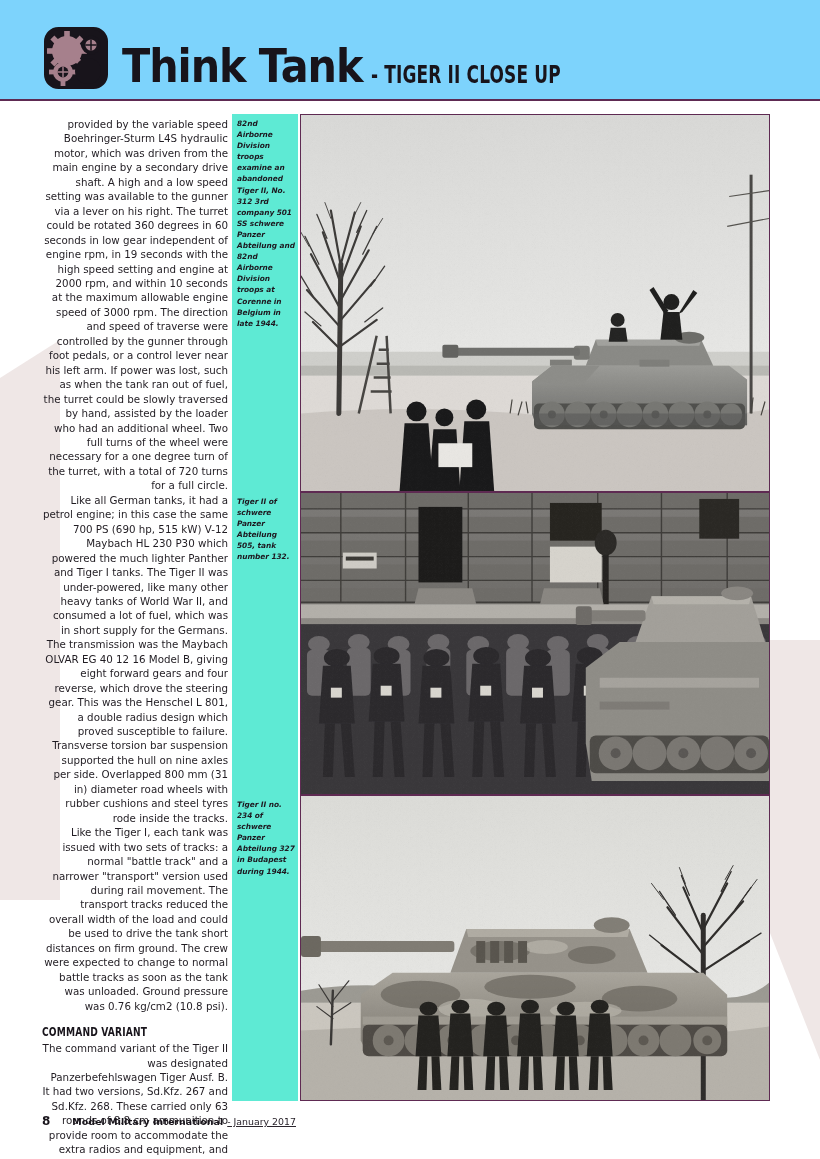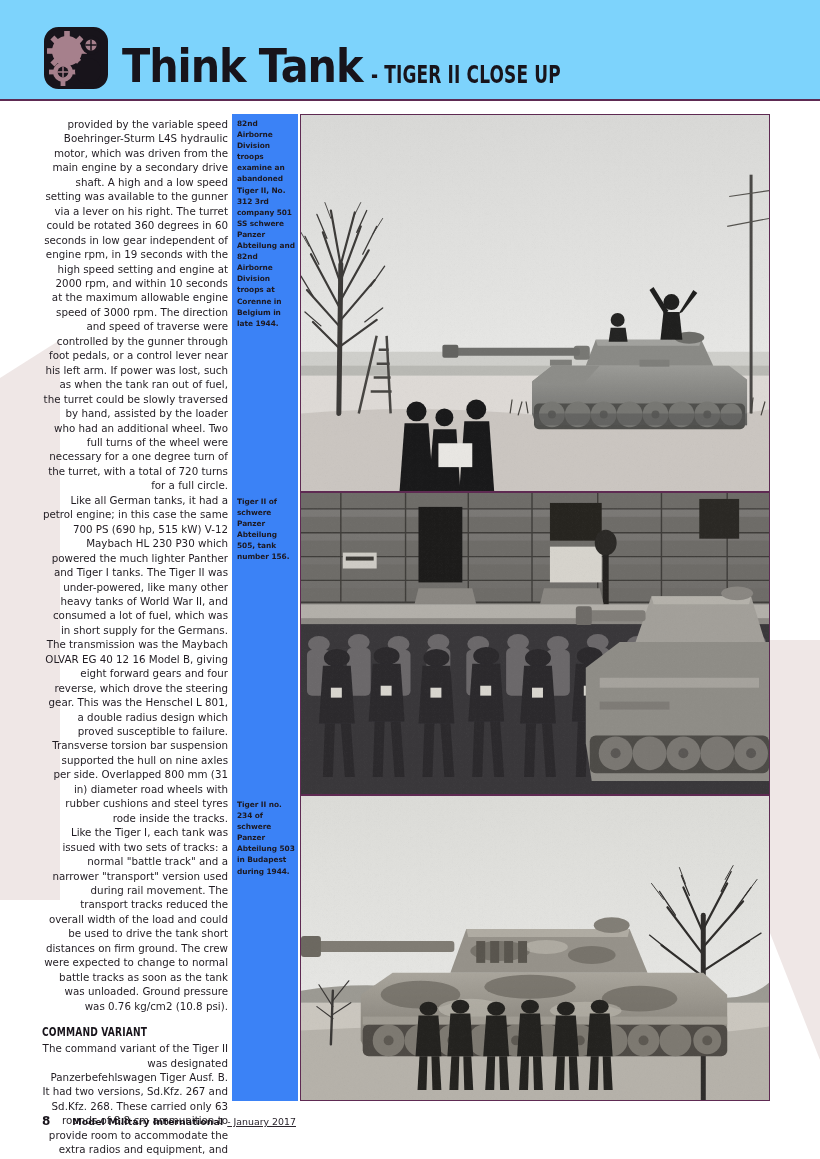--- a/index.html
+++ b/index.html
@@ -100,22 +100,23 @@
     margin: 13px 0 2px 0;
   }
 
   
   #caption-column {
     position: absolute;
     left: 232px;
     top: 114px;
     width: 66px;
     height: 987px;
-    background: #3b82f6;
+    background: #5eead4;
     z-index: 3;
+    font-style: italic;
   }
   .caption-block {
     position: absolute;
     left: 5px;
     width: 58px;
     font-family: "DejaVu Sans", sans-serif;
     font-weight: bold;
     font-size: 7.4px;
     line-height: 11.1px;
     color: #1d181f;
@@ -227,22 +228,22 @@
 <div id="body-column">
   <p class="body-para">provided by the variable speed Boehringer-Sturm L4S hydraulic motor, which was driven from the main engine by a secondary drive shaft. A high and a low speed setting was available to the gunner via a lever on his right. The turret could be rotated 360 degrees in 60 seconds in low gear independent of engine rpm, in 19 seconds with the high speed setting and engine at 2000 rpm, and within 10 seconds at the maximum allowable engine speed of 3000 rpm. The direction and speed of traverse were controlled by the gunner through foot pedals, or a control lever near his left arm. If power was lost, such as when the tank ran out of fuel, the turret could be slowly traversed by hand, assisted by the loader who had an additional wheel. Two full turns of the wheel were necessary for a one degree turn of the turret, with a total of 720 turns for a full circle.</p>
   <p class="body-para indented">Like all German tanks, it had a petrol engine; in this case the same 700 PS (690 hp, 515 kW) V-12 Maybach HL 230 P30 which powered the much lighter Panther and Tiger I tanks. The Tiger II was under-powered, like many other heavy tanks of World War II, and consumed a lot of fuel, which was in short supply for the Germans. The transmission was the Maybach OLVAR EG 40 12 16 Model B, giving eight forward gears and four reverse, which drove the steering gear. This was the Henschel L 801, a double radius design which proved susceptible to failure. Transverse torsion bar suspension supported the hull on nine axles per side. Overlapped 800 mm (31 in) diameter road wheels with rubber cushions and steel tyres rode inside the tracks.</p>
   <p class="body-para indented">Like the Tiger I, each tank was issued with two sets of tracks: a normal "battle track" and a narrower "transport" version used during rail movement. The transport tracks reduced the overall width of the load and could be used to drive the tank short distances on firm ground. The crew were expected to change to normal battle tracks as soon as the tank was unloaded. Ground pressure was 0.76 kg/cm2 (10.8 psi).</p>
   <div id="section-heading">COMMAND VARIANT</div>
   <p class="body-para">The command variant of the Tiger II was designated Panzerbefehlswagen Tiger Ausf. B. It had two versions, Sd.Kfz. 267 and Sd.Kfz. 268. These carried only 63 rounds of 8.8 cm ammunition to provide room to accommodate the extra radios and equipment, and had additional armour on the engine compartment. The Sd.Kfz. 267 was to have used FuG 8 and</p>
 </div>
 
 <div id="caption-column">
   <div class="caption-block" style="top:4px">82nd Airborne Division troops examine an abandoned Tiger II, No. 312 3rd company 501 SS schwere Panzer Abteilung and 82nd Airborne Division troops at Corenne in Belgium in late 1944.</div>
-  <div class="caption-block" style="top:382px">Tiger II of schwere Panzer Abteilung 505, tank number 156.</div>
-  <div class="caption-block" style="top:685px">Tiger II no. 234 of schwere Panzer Abteilung 503 in Budapest during 1944.</div>
+  <div class="caption-block" style="top:382px">Tiger II of schwere Panzer Abteilung 505, tank number 132.</div>
+  <div class="caption-block" style="top:685px">Tiger II no. 234 of schwere Panzer Abteilung 327 in Budapest during 1944.</div>
 </div>
 
 <div class="photo-frame" style="top:114px; height:378px">
   <svg viewBox="0 0 470 378" preserveAspectRatio="none">
     <defs>
       <linearGradient id="sky1" x1="0" y1="0" x2="0" y2="1">
         <stop offset="0%" stop-color="#d9d9d7"></stop>
         <stop offset="60%" stop-color="#e6e6e4"></stop>
         <stop offset="100%" stop-color="#efefed"></stop>
       </linearGradient>

